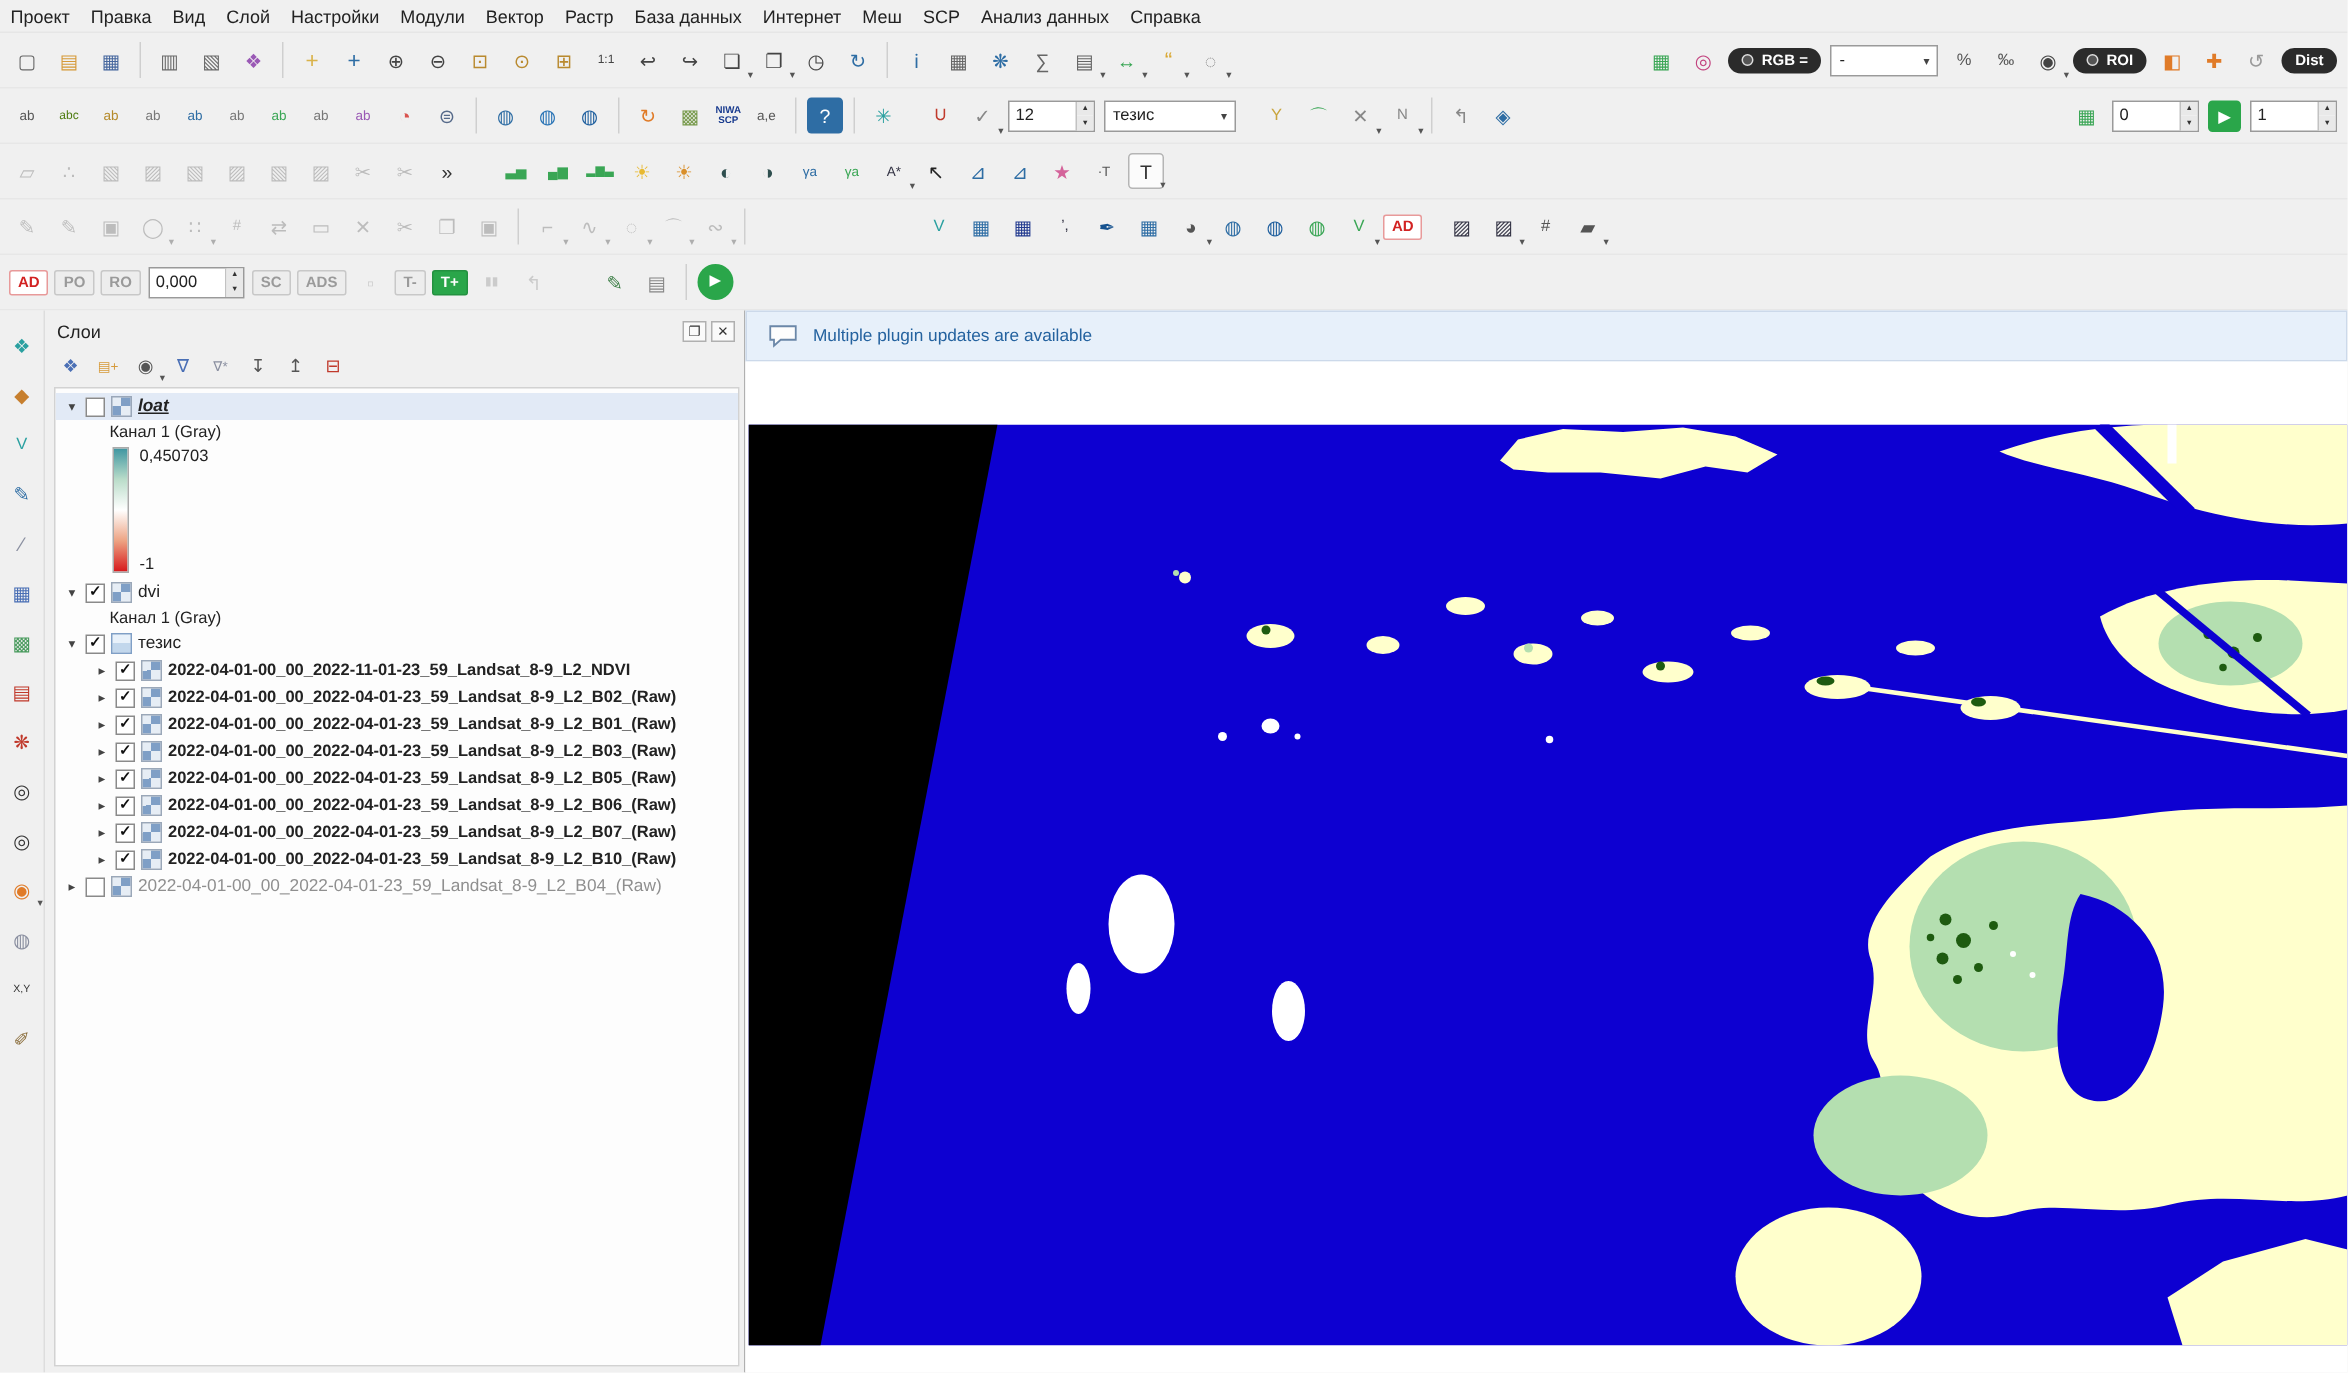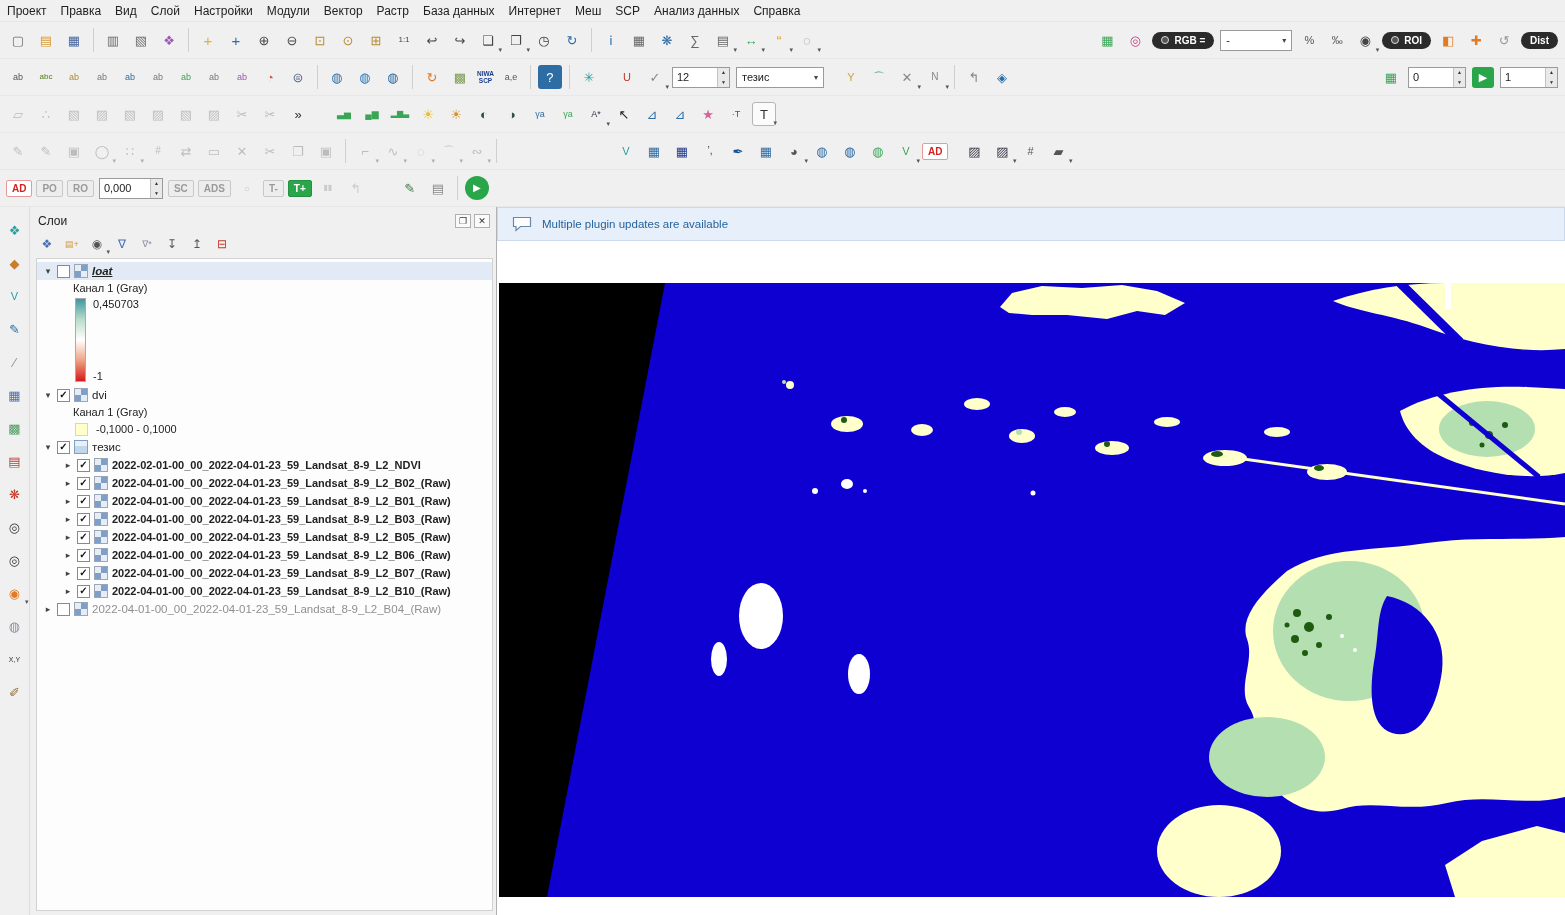--- a/index.html
+++ b/index.html
@@ -732,35 +732,31 @@
               <span>-1</span>
             </div>
           </div>
           <div class="trow">
             <span class="expander">▾</span>
             <span class="cb">✓</span>
             <span class="ras-ico"></span>
             <span class="lname">dvi</span>
           </div>
           <div class="band">Канал 1 (Gray)</div>
-          <div class="class-row">
-            <span class="chip" style="background: rgb(255, 255, 204);"></span>
-            <span>-0,1000 - 0,1000</span>
-          </div>
           <div class="trow">
             <span class="expander">▾</span>
             <span class="cb">✓</span>
             <span class="grp-ico"></span>
             <span class="lname">тезис</span>
           </div>
           <div class="trow child">
             <span class="expander">▸</span>
             <span class="cb">✓</span>
             <span class="ras-ico"></span>
-            <span class="lname bold">2022-02-01-00_00_2022-04-01-23_59_Landsat_8-9_L2_NDVI</span>
+            <span class="lname bold">2022-04-01-00_00_2022-11-01-23_59_Landsat_8-9_L2_NDVI</span>
           </div>
           <div class="trow child">
             <span class="expander">▸</span>
             <span class="cb">✓</span>
             <span class="ras-ico"></span>
             <span class="lname bold">2022-04-01-00_00_2022-04-01-23_59_Landsat_8-9_L2_B02_(Raw)</span>
           </div>
           <div class="trow child">
             <span class="expander">▸</span>
             <span class="cb">✓</span>

